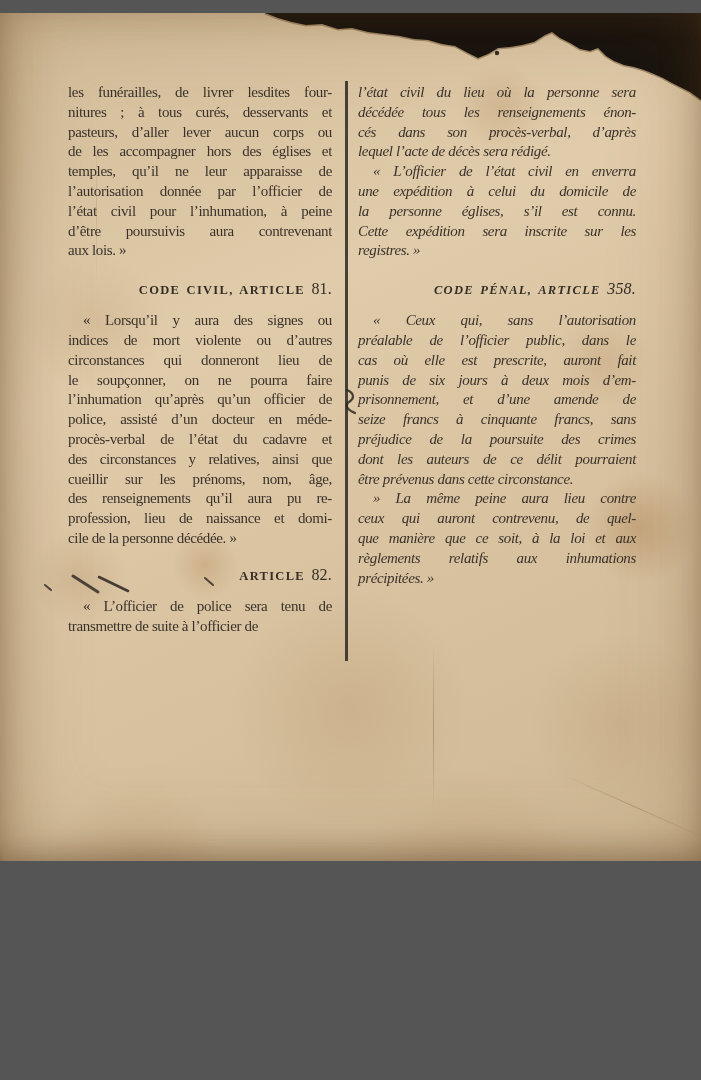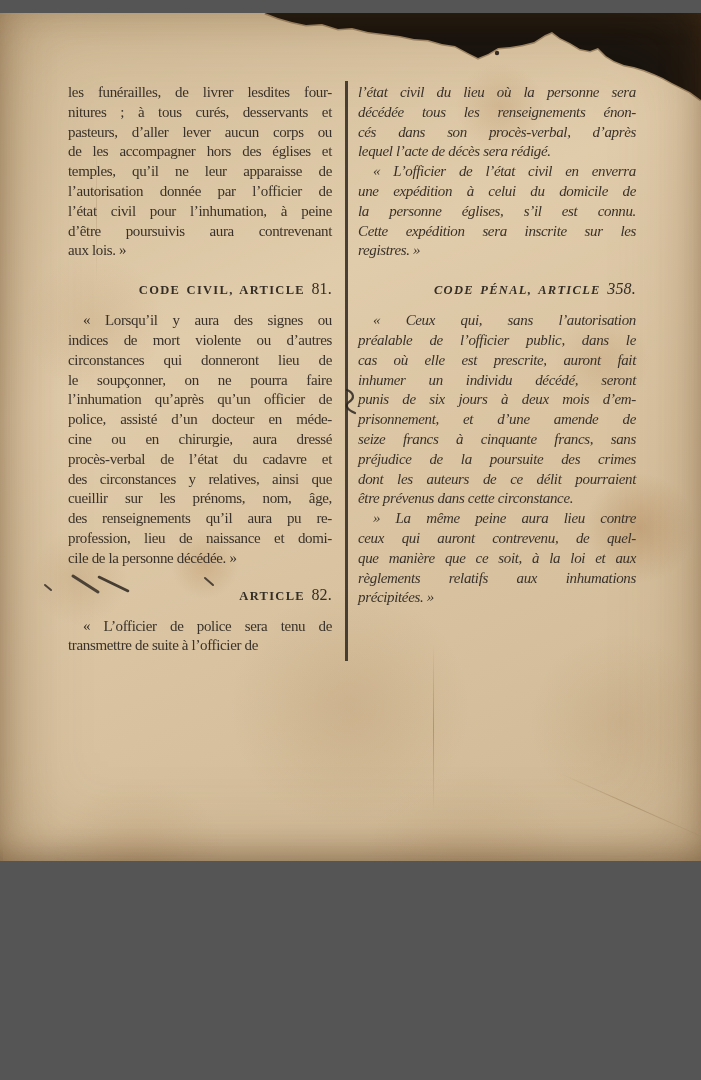--- a/index.html
+++ b/index.html
@@ -100,21 +100,20 @@
       <span>CODE CIVIL, ARTICLE</span>
       <span class="num">81.</span>
     </div>
     <div class="para indent-first">
         <div class="line">« Lorsqu’il y aura des signes ou</div>
         <div class="line">indices de mort violente ou d’autres</div>
         <div class="line">circonstances qui donneront lieu de</div>
         <div class="line">le soupçonner, on ne pourra faire</div>
         <div class="line">l’inhumation qu’après qu’un officier de</div>
         <div class="line">police, assisté d’un docteur en méde-</div>
-        <div class="line">cine ou en chirurgie, aura dressé</div>
         <div class="line">procès-verbal de l’état du cadavre et</div>
         <div class="line">des circonstances y relatives, ainsi que</div>
         <div class="line">cueillir sur les prénoms, nom, âge,</div>
         <div class="line">des renseignements qu’il aura pu re-</div>
         <div class="line">profession, lieu de naissance et domi-</div>
         <div class="line last">cile de la personne décédée. »</div>
       </div>
     <div class="heading h-gap2">
       <span>ARTICLE</span>
       <span class="num">82.</span>
@@ -142,21 +141,20 @@
         <div class="line last">registres. »</div>
       </div>
     <div class="heading">
       <span>CODE PÉNAL, ARTICLE</span>
       <span class="num">358.</span>
     </div>
     <div class="para indent-first">
         <div class="line">« Ceux qui, sans l’autorisation</div>
         <div class="line">préalable de l’officier public, dans le</div>
         <div class="line">cas où elle est prescrite, auront fait</div>
-        <div class="line">inhumer un individu décédé, seront</div>
         <div class="line">punis de six jours à deux mois d’em-</div>
         <div class="line">prisonnement, et d’une amende de</div>
         <div class="line">seize francs à cinquante francs, sans</div>
         <div class="line">préjudice de la poursuite des crimes</div>
         <div class="line">dont les auteurs de ce délit pourraient</div>
         <div class="line last">être prévenus dans cette circonstance.</div>
       </div>
     <div class="para indent-first p-follow">
         <div class="line">» La même peine aura lieu contre</div>
         <div class="line">ceux qui auront contrevenu, de quel-</div>

